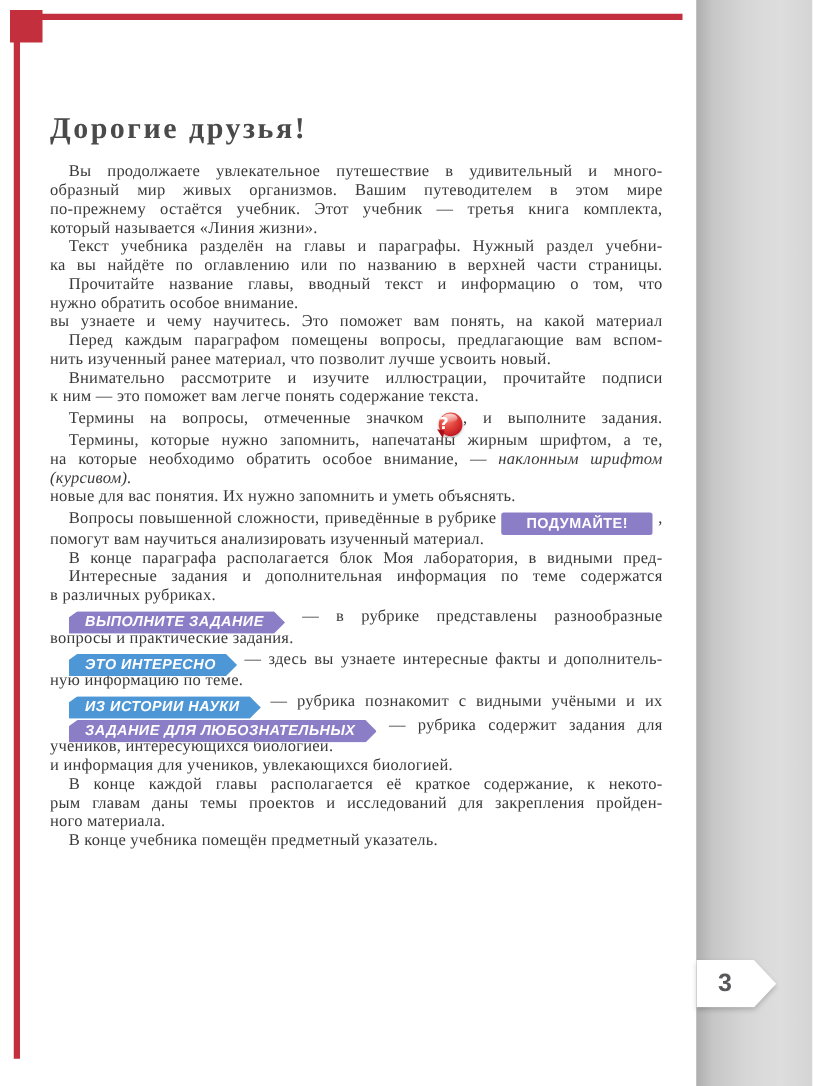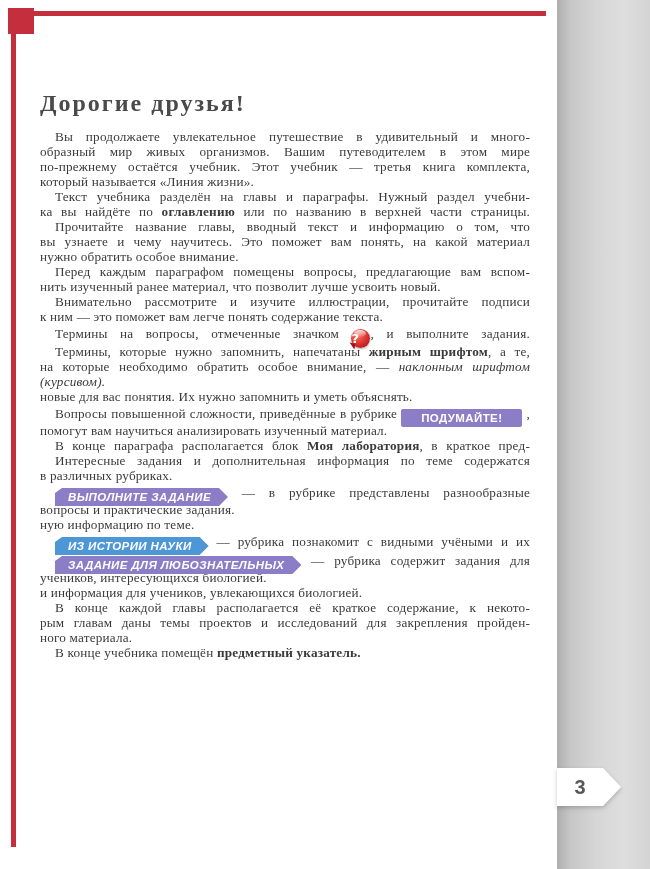--- a/index.html
+++ b/index.html
@@ -24,21 +24,21 @@
   }
   .para{margin:0;}
   .line{
     height:15px;line-height:15px;font-size:13.2px;color:var(--text);
     letter-spacing:0.2px;text-align:justify;text-align-last:justify;white-space:normal;
   }
   .line.first{text-indent:15px;}
   .line.last{text-align:left;text-align-last:auto;}
   .line.h19{height:19px;line-height:19px;}
   .line.h20{height:20px;line-height:20px;}
-  .line b{font-weight:bold;}
+  .line b{font-weight:normal;}
   .line i{font-style:italic;}
   
   .rubric{
     display:inline-block;vertical-align:-4px;height:18px;line-height:18px;
     font-family:"Liberation Sans","DejaVu Sans",sans-serif;font-weight:bold;
     font-size:11.5px;color:#fff;letter-spacing:0.4px;text-indent:0;
   }
   .rubric.box{border-radius:2px;padding:0 20px;font-style:normal;}
   .rubric.ribbon{
     font-style:italic;padding:0 17px 0 13px;
@@ -92,22 +92,22 @@
         <div class="line"><span>образный мир живых организмов. Вашим путеводителем в этом мире</span></div>
         <div class="line"><span>по-прежнему остаётся учебник. Этот учебник — третья книга комплекта,</span></div>
         <div class="line last"><span>который называется «Линия жизни».</span></div>
       </div>
       <div class="para">
         <div class="line first"><span>Текст учебника разделён на главы и параграфы. Нужный раздел учебни-</span></div>
         <div class="line"><span>ка вы найдёте по </span><b>оглавлению</b><span> или по названию в верхней части страницы.</span></div>
       </div>
       <div class="para">
         <div class="line first"><span>Прочитайте название главы, вводный текст и информацию о том, что</span></div>
+        <div class="line last"><span>нужно обратить особое внимание.</span></div>
         <div class="line"><span>вы узнаете и чему научитесь. Это поможет вам понять, на какой материал</span></div>
-        <div class="line last"><span>нужно обратить особое внимание.</span></div>
       </div>
       <div class="para">
         <div class="line first"><span>Перед каждым параграфом помещены вопросы, предлагающие вам вспом-</span></div>
         <div class="line last"><span>нить изученный ранее материал, что позволит лучше усвоить новый.</span></div>
       </div>
       <div class="para">
         <div class="line first"><span>Внимательно рассмотрите и изучите иллюстрации, прочитайте подписи</span></div>
         <div class="line last"><span>к ним — это поможет вам легче понять содержание текста.</span></div>
       </div>
       <div class="para">
@@ -119,31 +119,32 @@
         <div class="line last"><i>(курсивом).</i></div>
       </div>
       <div class="para">
         <div class="line last"><span>новые для вас понятия. Их нужно запомнить и уметь объяснять.</span></div>
       </div>
       <div class="para">
         <div class="line first h19"><span>Вопросы повышенной сложности, приведённые в рубрике </span><span class="rubric box purple">ПОДУМАЙТЕ!</span><span> ,</span></div>
         <div class="line last"><span>помогут вам научиться анализировать изученный материал.</span></div>
       </div>
       <div class="para">
-        <div class="line first"><span>В конце параграфа располагается блок </span><b>Моя лаборатория</b><span>, в краткое пред-</span></div>
+        <div class="line first"><span>В конце параграфа располагается блок </span><b>Моя лаборатория</b><span>, в видными пред-</span></div>
       </div>
       <div class="para">
         <div class="line first"><span>Интересные задания и дополнительная информация по теме содержатся</span></div>
         <div class="line last"><span>в различных рубриках.</span></div>
       </div>
       <div class="para">
         <div class="line first h19"><span class="rubric ribbon purple">ВЫПОЛНИТЕ ЗАДАНИЕ</span><span> — в рубрике представлены разнообразные</span></div>
         <div class="line last"><span>вопросы и практические задания.</span></div>
       </div>
       <div class="para">
+        <div class="line first h19"><span class="rubric ribbon blue">ЭТО ИНТЕРЕСНО</span><span> — здесь вы узнаете интересные факты и дополнитель-</span></div>
         <div class="line last"><span>ную информацию по теме.</span></div>
       </div>
       <div class="para">
         <div class="line first h19"><span class="rubric ribbon blue">ИЗ ИСТОРИИ НАУКИ</span><span> — рубрика познакомит с видными учёными и их</span></div>
       </div>
       <div class="para">
         <div class="line first h19"><span class="rubric ribbon purple">ЗАДАНИЕ ДЛЯ ЛЮБОЗНАТЕЛЬНЫХ</span><span> — рубрика содержит задания для</span></div>
         <div class="line last"><span>учеников, интересующихся биологией.</span></div>
       </div>
       <div class="para">

